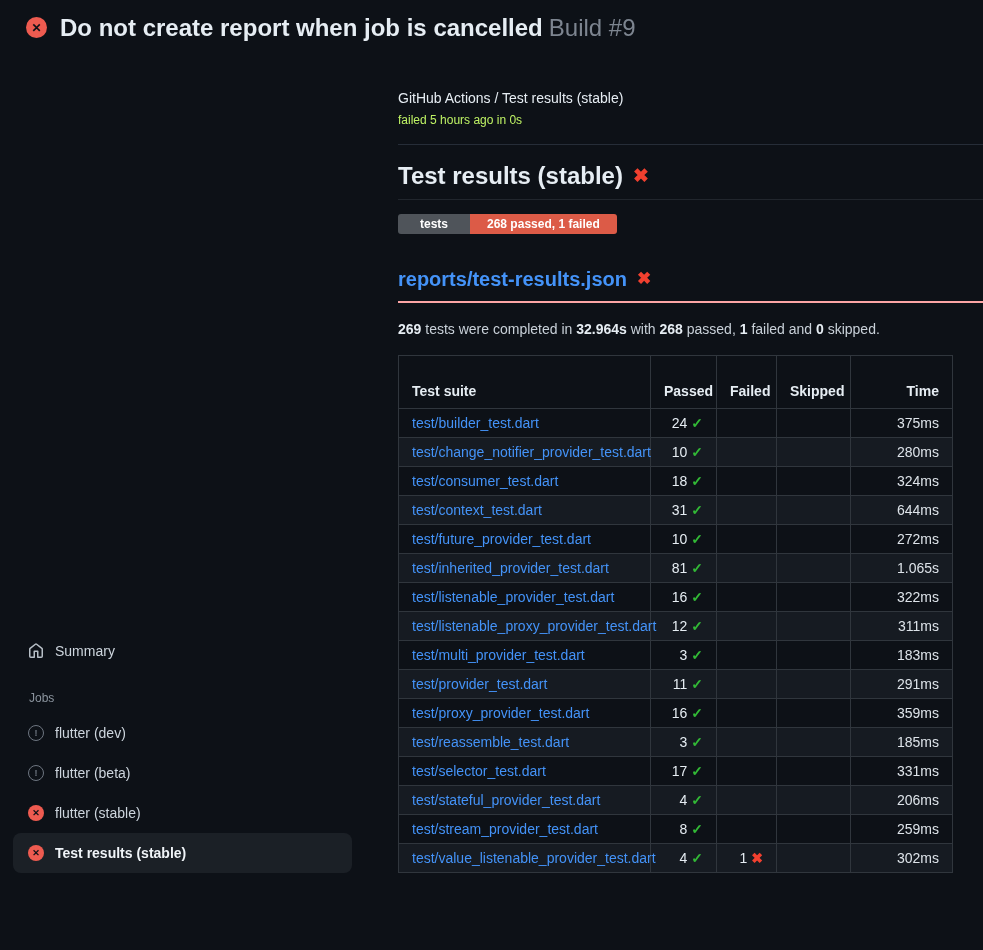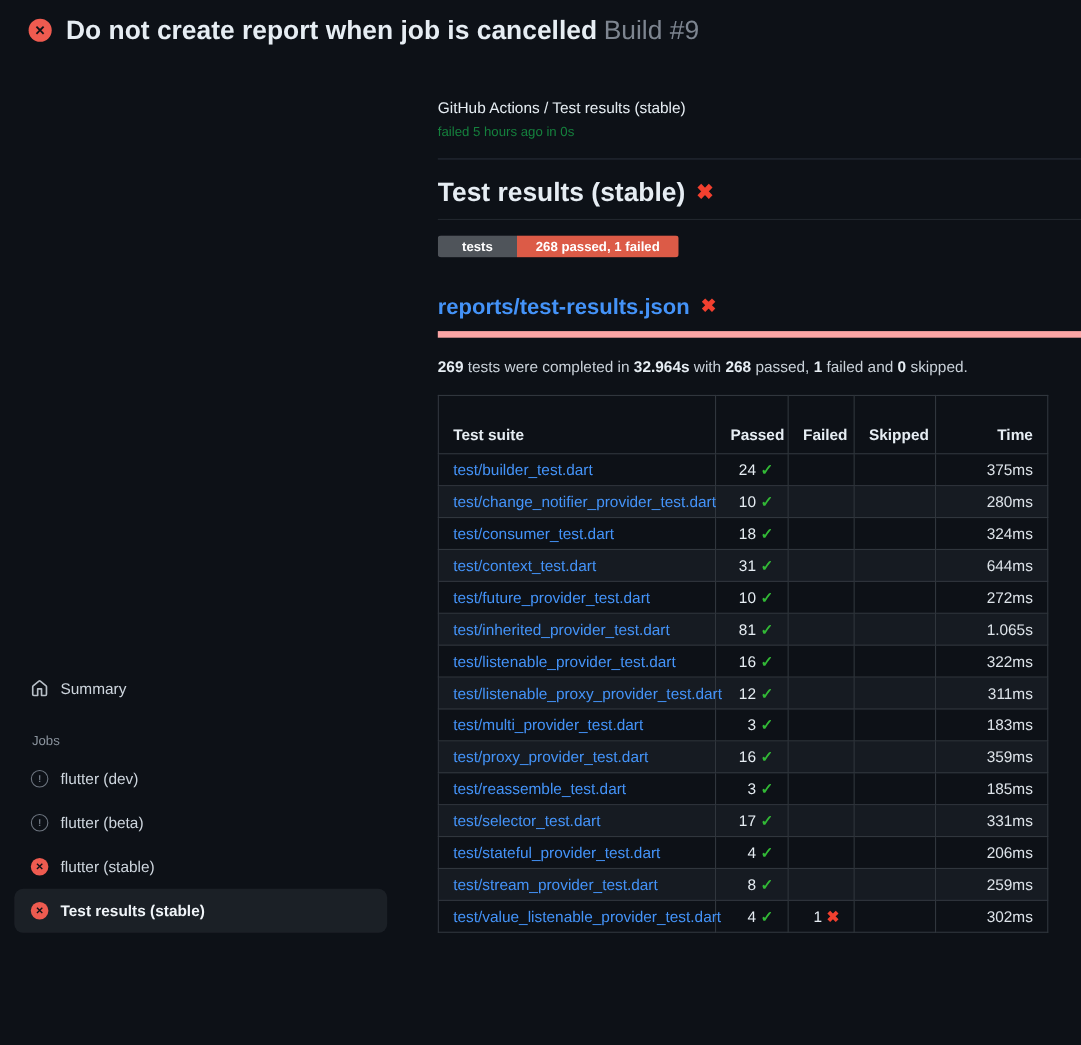--- a/index.html
+++ b/index.html
@@ -37,41 +37,41 @@
   .status-circle {
     width:16px; height:16px; border-radius:50%; flex-shrink:0;
     display:inline-flex; align-items:center; justify-content:center;
   }
   .status-circle.neutral { border:1.5px solid #6e7681; color:#6e7681; font-size:9px; font-weight:700; }
   .status-circle.failed { background:#ee5b50; color:#0d1117; font-size:9px; font-weight:700; }
 
   
   .main { flex:1; padding:38px 0 0 28px; min-width:0; }
   .breadcrumb { font-size:14px; font-weight:400; color:#e6edf3; line-height:20px; }
-  .run-meta { font-size:12px; color:#15803d; margin-top:4px; line-height:16px; }
+  .run-meta { font-size:12px; color:#bef264; margin-top:4px; line-height:16px; }
   .divider { border-bottom:1px solid #262d38; margin-top:16px; }
 
   h2.section-title {
     margin-top:16px; font-size:24px; font-weight:700; line-height:30px;
     display:flex; align-items:center; gap:10px;
     padding-bottom:8px; border-bottom:1px solid #21262d;
   }
   .x-glyph { color:#f2402f; font-weight:700; }
   .x-glyph.lg { font-size:19px; }
   .x-glyph.md { font-size:17px; }
 
   .badge { margin-top:14px; display:inline-flex; font-size:12px; font-weight:700;
            border-radius:3px; overflow:hidden; line-height:20px; }
   .badge-label { background:#4f545a; color:#fff; padding:0 22px; }
   .badge-value { background:#dc5b47; color:#fff; padding:0 17px; }
 
   h2.report-title {
     margin-top:32px; font-size:20px; font-weight:700; line-height:26px;
     display:flex; align-items:center; gap:10px;
-    padding-bottom:9px; border-bottom:6px solid #fca5a5;
+    padding-bottom:9px; border-bottom:2px solid #fca5a5;
   }
   .report-link { color:#4493f8; cursor:pointer; }
 
   .summary-line { margin-top:16px; font-size:14px; color:#c9d1d9; line-height:20px; }
   .summary-line b { color:#e6edf3; }
 
   
   table.results { margin-top:16px; border-collapse:collapse; table-layout:fixed; width:554px; font-size:14px; }
   .results th, .results td { border:1px solid #30363d; padding:6px 13px; }
   .results th { font-weight:700; color:#e6edf3; text-align:left; padding-top:27px; padding-bottom:9px; }
@@ -221,20 +221,27 @@
             <td class="num time-cell">311ms</td>
           </tr>
           <tr>
             <td><span class="suite-link">test/multi_provider_test.dart</span></td>
             <td class="num"><span class="count">3</span><span class="check-glyph">✓</span></td>
             <td class="num"></td>
             <td class="num"></td>
             <td class="num time-cell">183ms</td>
           </tr>
           <tr>
+            <td><span class="suite-link">test/provider_test.dart</span></td>
+            <td class="num"><span class="count">11</span><span class="check-glyph">✓</span></td>
+            <td class="num"></td>
+            <td class="num"></td>
+            <td class="num time-cell">291ms</td>
+          </tr>
+          <tr>
             <td><span class="suite-link">test/proxy_provider_test.dart</span></td>
             <td class="num"><span class="count">16</span><span class="check-glyph">✓</span></td>
             <td class="num"></td>
             <td class="num"></td>
             <td class="num time-cell">359ms</td>
           </tr>
           <tr>
             <td><span class="suite-link">test/reassemble_test.dart</span></td>
             <td class="num"><span class="count">3</span><span class="check-glyph">✓</span></td>
             <td class="num"></td>

